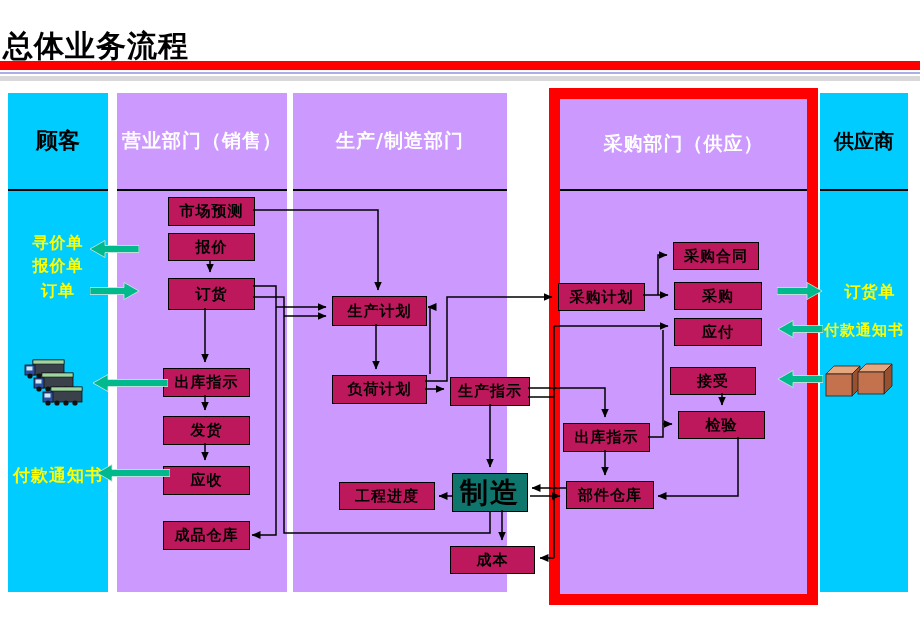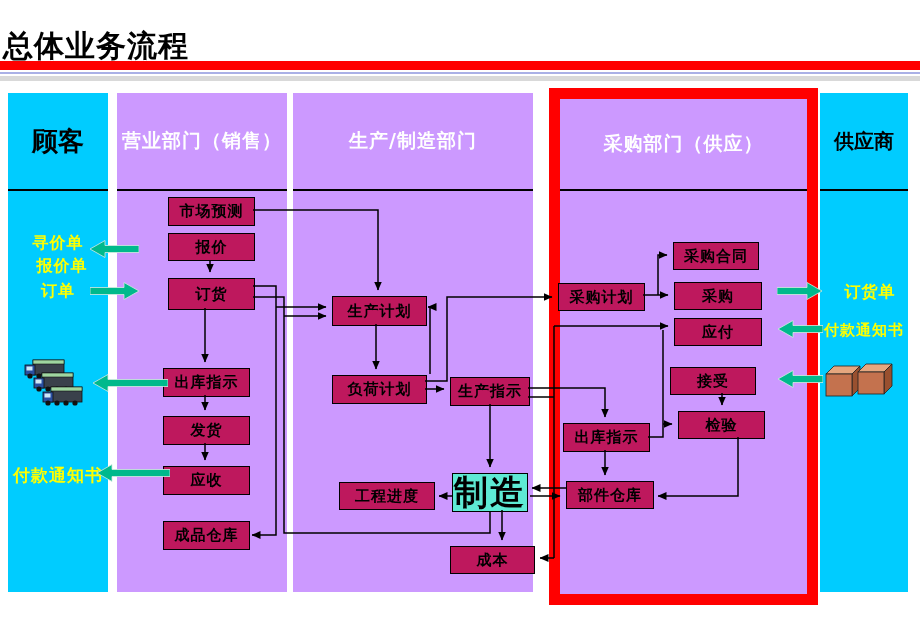--- a/index.html
+++ b/index.html
@@ -6,24 +6,24 @@
   body{font-family:"DejaVu Sans","Liberation Sans",sans-serif;}
   #slide{position:relative;width:920px;height:637px;background:#fff;overflow:hidden;}
   .abs{position:absolute;}
   #page-title{position:absolute;left:3px;top:26px;font-size:30px;font-weight:bold;color:#000;letter-spacing:1px;}
   .rule-red{position:absolute;left:0;top:61px;width:920px;height:9px;background:#FF0000;}
   .rule-purple{position:absolute;left:0;top:72px;width:920px;height:2px;background:#AAB0E6;}
   .rule-gray{position:absolute;left:0;top:76px;width:920px;height:5px;background:#D9D9D9;}
   .lane{position:absolute;top:93px;height:499px;}
   .lane-hd{position:absolute;top:0;left:0;right:0;height:96px;display:flex;align-items:center;justify-content:center;font-weight:bold;}
   .lane-div{position:absolute;top:96px;left:0;right:0;height:2px;background:#000;}
-  .hd-dark{color:#000;font-size:26px;}
+  .hd-dark{color:#000;font-size:22px;}
   .hd-light{color:#fff;font-size:19px;letter-spacing:1px;}
   .fb{position:absolute;display:flex;align-items:center;justify-content:center;background:#be185d;border:1.5px solid #000;font-weight:bold;font-size:15px;color:#000;z-index:4;letter-spacing:1px;white-space:nowrap;}
-  .fb-blue{background:#5eead4;font-size:34px;letter-spacing:2px;}
+  .fb-blue{background:#0f766e;font-size:28px;letter-spacing:2px;}
   .ylab{position:absolute;color:#FFFF00;font-weight:bold;z-index:4;text-align:center;letter-spacing:1px;white-space:nowrap;}
   #connectors{position:absolute;left:0;top:0;z-index:5;pointer-events:none;}
   .garrow{position:absolute;z-index:6;}
 </style>
 </head>
 <body>
 
 <div id="slide">
 
   <div id="page-title">总体业务流程</div>
@@ -34,39 +34,39 @@
   <div class="lane" style="left:8px;width:100px;background:#00CCFF;">
     <div class="lane-hd hd-dark">顾客</div>
     <div class="lane-div"></div>
   </div>
 
   <div class="lane" style="left:117px;width:170px;background:#CC99FF;">
     <div class="lane-hd hd-light">营业部门（销售）</div>
     <div class="lane-div"></div>
   </div>
 
-  <div class="lane" style="left:293px;width:240px;background:#CC99FF;">
+  <div class="lane" style="left:293px;width:214px;background:#CC99FF;">
     <div class="lane-hd hd-light">生产/制造部门</div>
     <div class="lane-div"></div>
   </div>
 
   <div class="abs" style="left:549px;top:88px;width:269px;height:517px;background:#FF0000;">
     <div class="abs" style="left:11px;top:11px;width:247px;height:495px;background:#CC99FF;">
       <div class="lane-hd hd-light" style="height:90px;">采购部门（供应）</div>
       <div class="lane-div" style="top:90px;"></div>
     </div>
   </div>
 
   <div class="lane" style="left:820px;width:88px;background:#00CCFF;">
     <div class="lane-hd hd-dark" style="font-size:20px;">供应商</div>
     <div class="lane-div"></div>
   </div>
 
   <div class="ylab" style="left:8px;top:233px;width:100px;font-size:16px;">寻价单</div>
-  <div class="ylab" style="left:8px;top:256px;width:108px;font-size:16px;">报价单</div>
+  <div class="ylab" style="left:8px;top:256px;width:100px;font-size:16px;">报价单</div>
   <div class="ylab" style="left:8px;top:281px;width:100px;font-size:16px;">订单</div>
   <div class="ylab" style="left:6px;top:464px;width:104px;font-size:17px;">付款通知书</div>
 
   <div class="ylab" style="left:820px;top:282px;width:100px;font-size:16px;">订货单</div>
   <div class="ylab" style="left:814px;top:321px;width:100px;font-size:15px;">付款通知书</div>
 
   <svg class="abs" style="left:24px;top:357px;z-index:4;" width="70" height="62" viewBox="0 0 70 62">
     <g>
       <g transform="translate(0,0)">
         <rect x="9" y="3" width="31" height="15" fill="#3A414B" stroke="#111" stroke-width="0.8"></rect>

